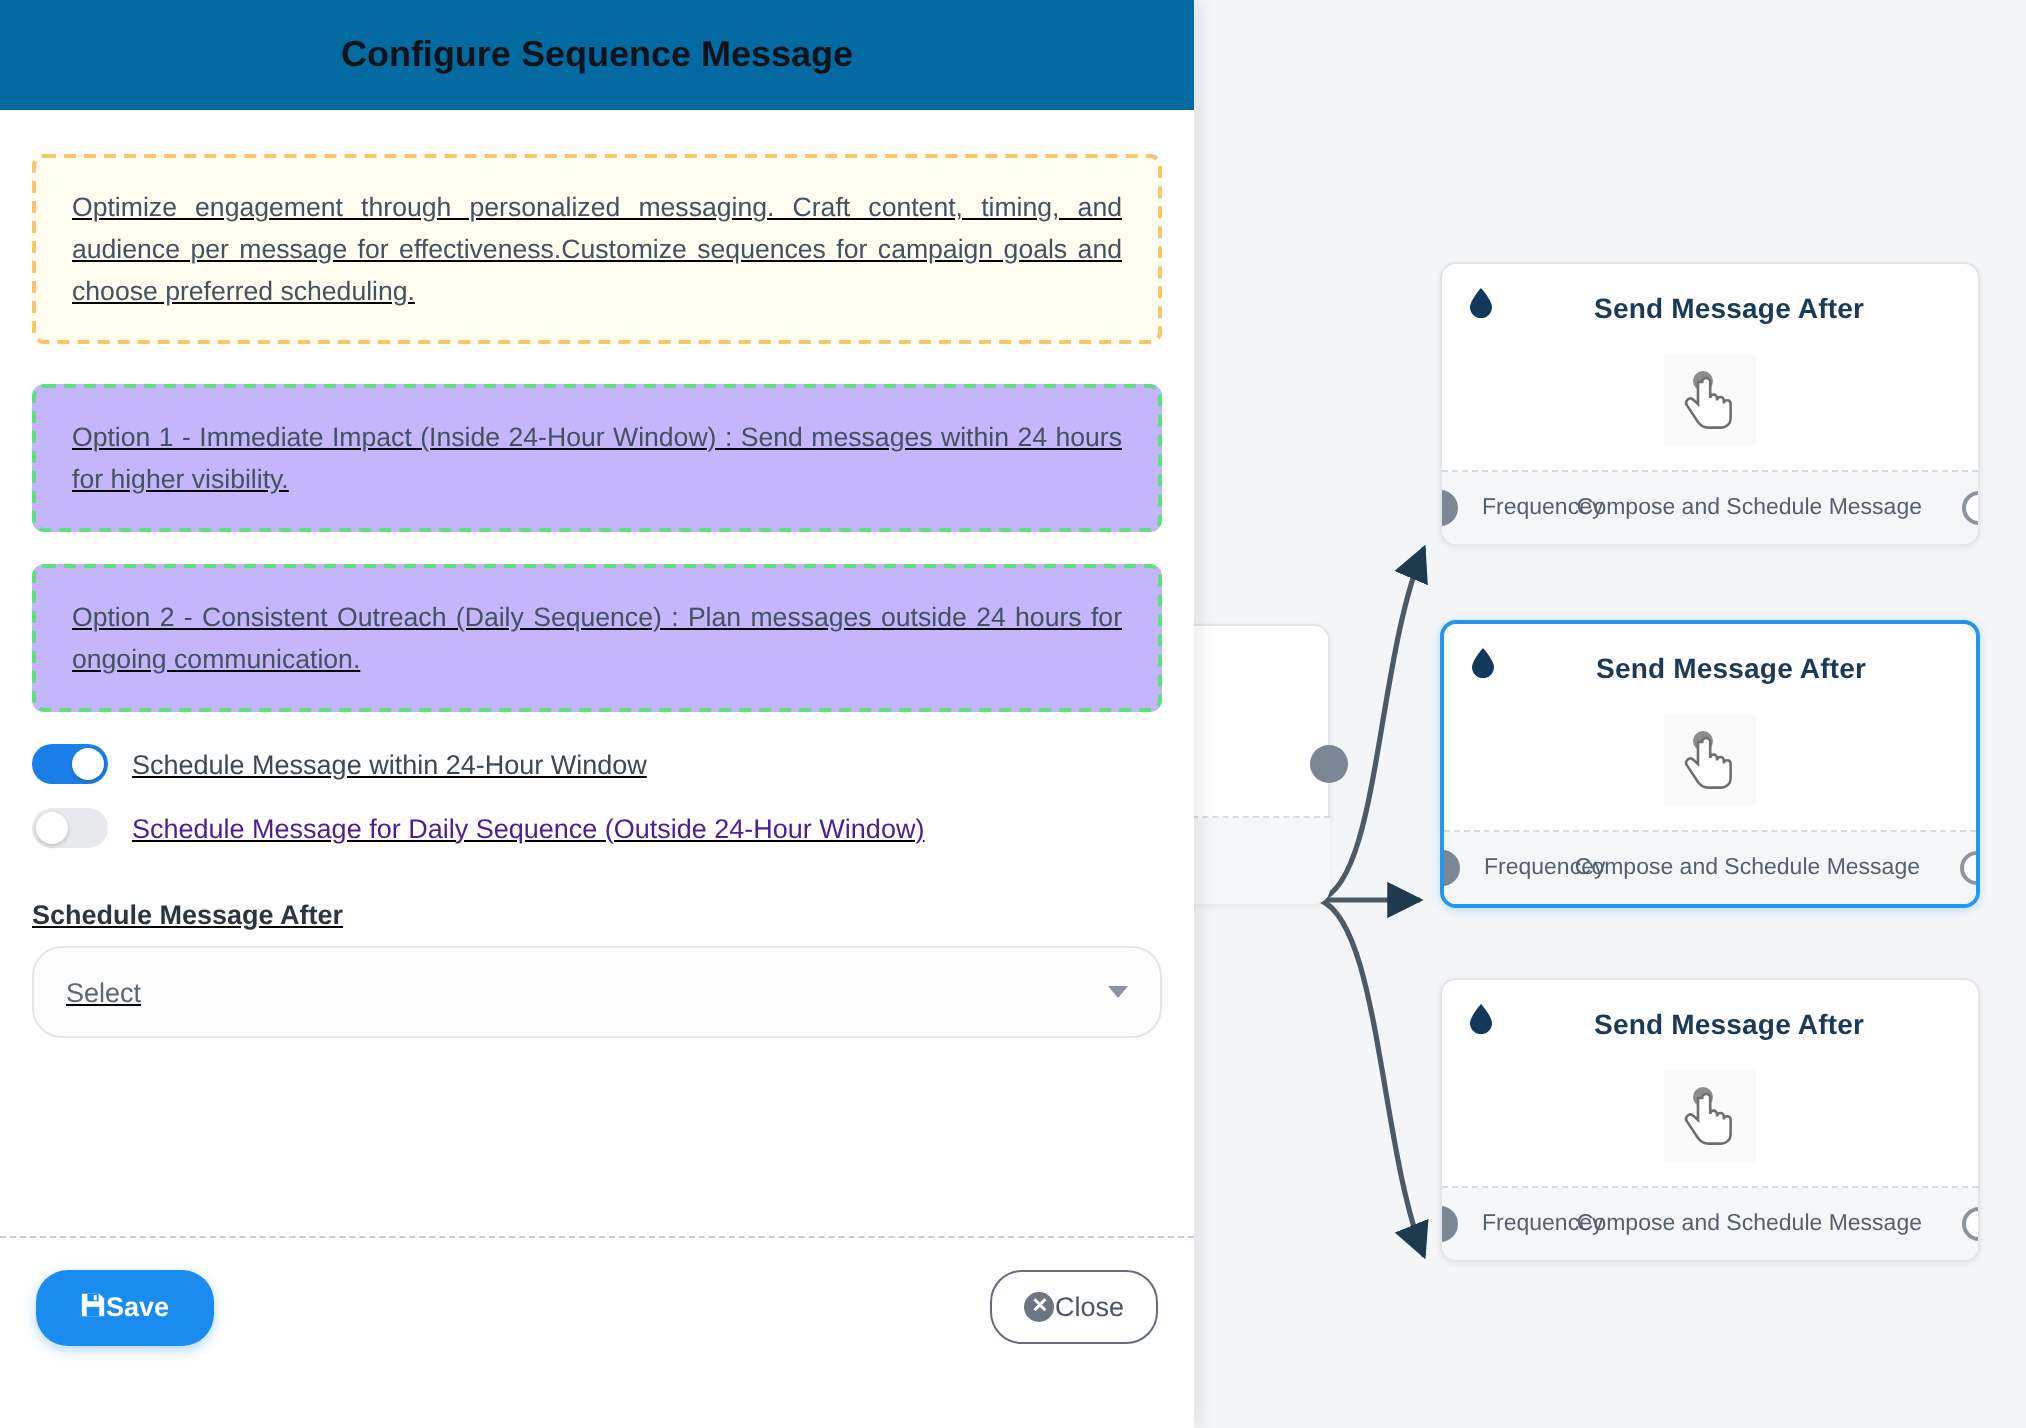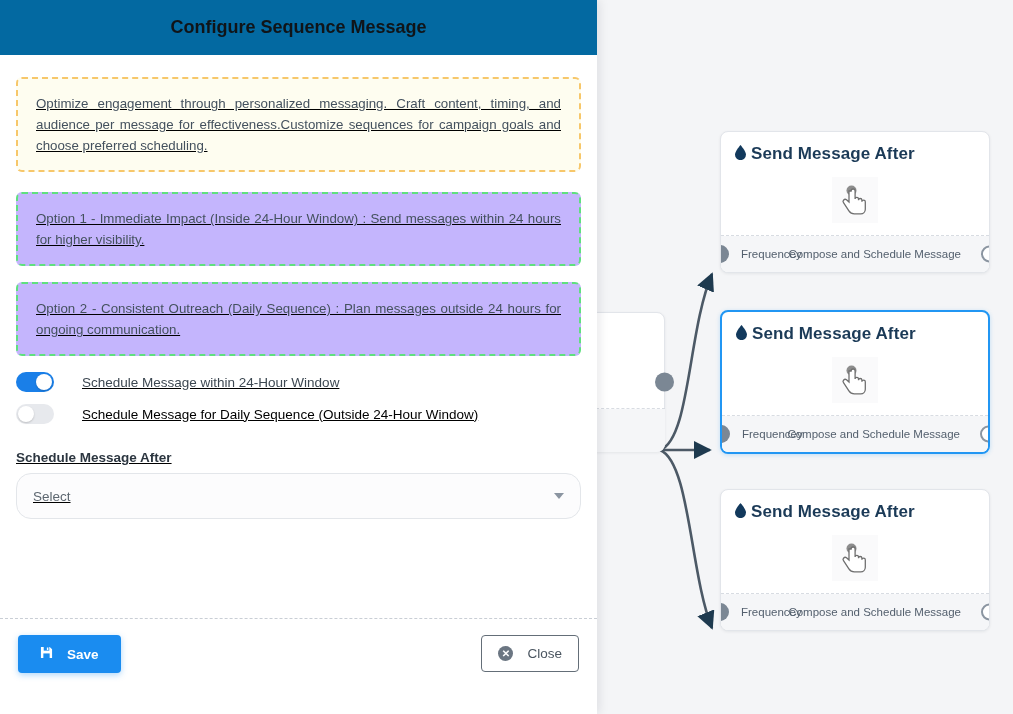--- a/index.html
+++ b/index.html
@@ -31,24 +31,25 @@
   .node.selected {
     border: 2px solid #2196f3;
     box-shadow: 0 1px 4px rgba(33,150,243,.25);
   }
   .node-head {
     display: flex; align-items: center; gap: 5px;
     padding: 12px 14px 0 14px;
   }
   .drop-icon { display: block; }
   .node-title {
-    font-size: 17px;
+    font-size: 14px;
     font-weight: bold;
     color: #1b3a57;
     letter-spacing: .1px;
+    margin-left: 46px;
   }
   .node-body {
     height: 72px;
     display: flex; align-items: center; justify-content: center;
     border-bottom: 1px dashed #d8dce2;
   }
   .hand-wrap {
     width: 46px; height: 46px;
     background: #fafafb;
     display: flex; align-items: center; justify-content: center;
@@ -150,40 +151,40 @@
     background: #fefdf0;
     border: 2px dashed #f7c76a;
     margin-bottom: 20px;
   }
   .callout.green {
     background: #c4b5fd;
     border: 2px dashed #5fe07f;
     margin-bottom: 16px;
   }
   .toggle-row {
-    display: flex; align-items: center; gap: 28px;
+    display: flex; align-items: center; gap: 12px;
     margin-bottom: 12px;
   }
   .toggle-row:first-of-type { margin-top: 16px; }
   .switch {
     width: 38px; height: 20px; border-radius: 10px;
     position: relative; flex: none;
   }
   .switch.on { background: #1a7fe8; }
   .switch.off { background: #e7e9ed; }
   .switch .knob {
     position: absolute; top: 2px;
     width: 16px; height: 16px; border-radius: 50%;
     background: #ffffff;
     box-shadow: 0 1px 2px rgba(0,0,0,.18);
   }
   .switch.on .knob { right: 2px; }
   .switch.off .knob { left: 2px; }
   .toggle-label { font-size: 13.5px; color: #3d4852; }
-  .toggle-label.muted { color: #000000; }
+  .toggle-label.muted { color: #4c1d95; }
 
   .field-label {
     font-size: 13.5px; color: #2c3640;
     font-weight: bold;
     margin: 26px 0 8px 0;
   }
   .select-box {
     position: relative;
     height: 46px;
     border: 1px solid #e3e6ea;
@@ -202,23 +203,23 @@
     border-top: 6px solid #8b95a1;
   }
 
   #modal-footer {
     border-top: 1px dashed #c9ced5;
     padding: 16px 18px 0 18px;
     height: 96px;
     display: flex; align-items: flex-start; justify-content: space-between;
   }
   .btn {
-    display: inline-flex; align-items: center; gap: 14px;
+    display: inline-flex; align-items: flex-start; gap: 0;
     font-size: 13.5px;
-    border-radius: 4px;
+    border-radius: 16px;
     cursor: pointer;
     user-select: none;
   }
   .btn-save {
     background: #1a8cf0;
     color: #ffffff;
     font-weight: bold;
     padding: 11px 22px;
     border: none;
     box-shadow: 0 2px 6px rgba(26,140,240,.35);

